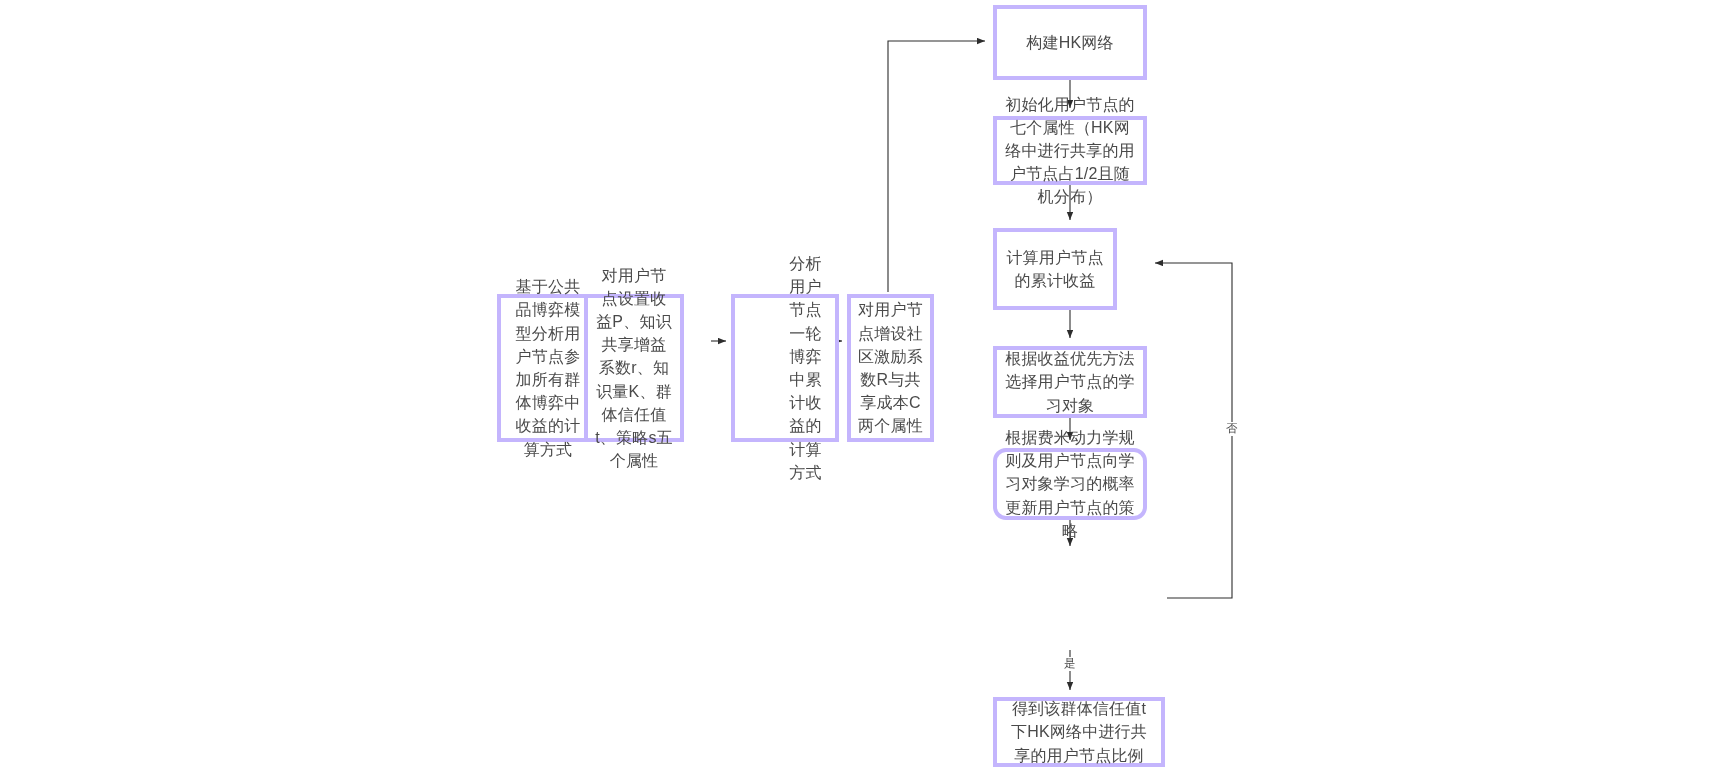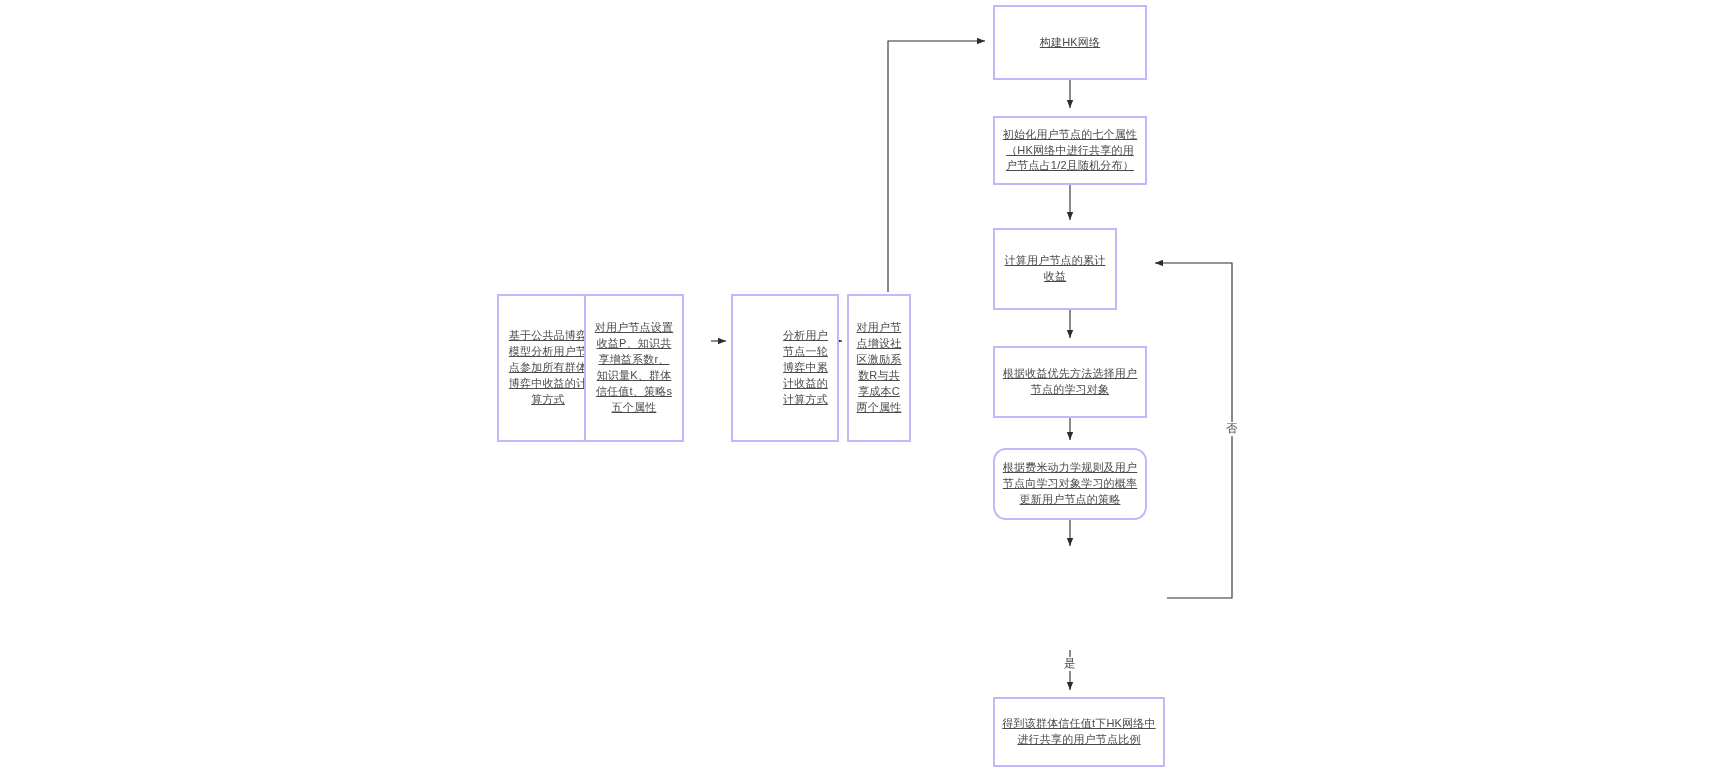--- a/index.html
+++ b/index.html
@@ -22,32 +22,31 @@
     position: absolute;
     left: 0;
     top: 0;
     width: 1728px;
     height: 772px;
     pointer-events: none;
   }
   .node {
     position: absolute;
     box-sizing: border-box;
-    border: 2px solid #c4b5fd;
+    border: 4px solid #c4b5fd;
     background: #ffffff;
     display: flex;
     align-items: center;
     justify-content: center;
     text-align: center;
     color: #4a4a4a;
-    font-size: 11px;
+    font-size: 16px;
     line-height: 1.45;
     letter-spacing: 0.2px;
     padding: 4px 7px;
-    text-decoration: underline;
   }
   .node span {
     display: block;
     width: 100%;
   }
   .diamond-wrap {
     position: absolute;
     display: flex;
     align-items: center;
     justify-content: center;
@@ -116,21 +115,21 @@
   </div>
 
   <div class="node" style="left:584px; top:294px; width:100px; height:148px;">
     <span>对用户节点设置收益P、知识共享增益系数r、知识量K、群体信任值t、策略s五个属性</span>
   </div>
 
   <div class="node" style="left:731px; top:294px; width:108px; height:148px;padding-left:48px;">
     <span>分析用户节点一轮博弈中累计收益的计算方式</span>
   </div>
 
-  <div class="node" style="left:847px; top:294px; width:64px; height:148px;">
+  <div class="node" style="left:847px; top:294px; width:87px; height:148px;">
     <span>对用户节点增设社区激励系数R与共享成本C两个属性</span>
   </div>
 
   <div class="node" style="left:993px; top:5px; width:154px; height:75px;">
     <span>构建HK网络</span>
   </div>
 
   <div class="node" style="left:993px; top:116px; width:154px; height:69px;">
     <span>初始化用户节点的七个属性（HK网络中进行共享的用户节点占1/2且随机分布）</span>
   </div>

